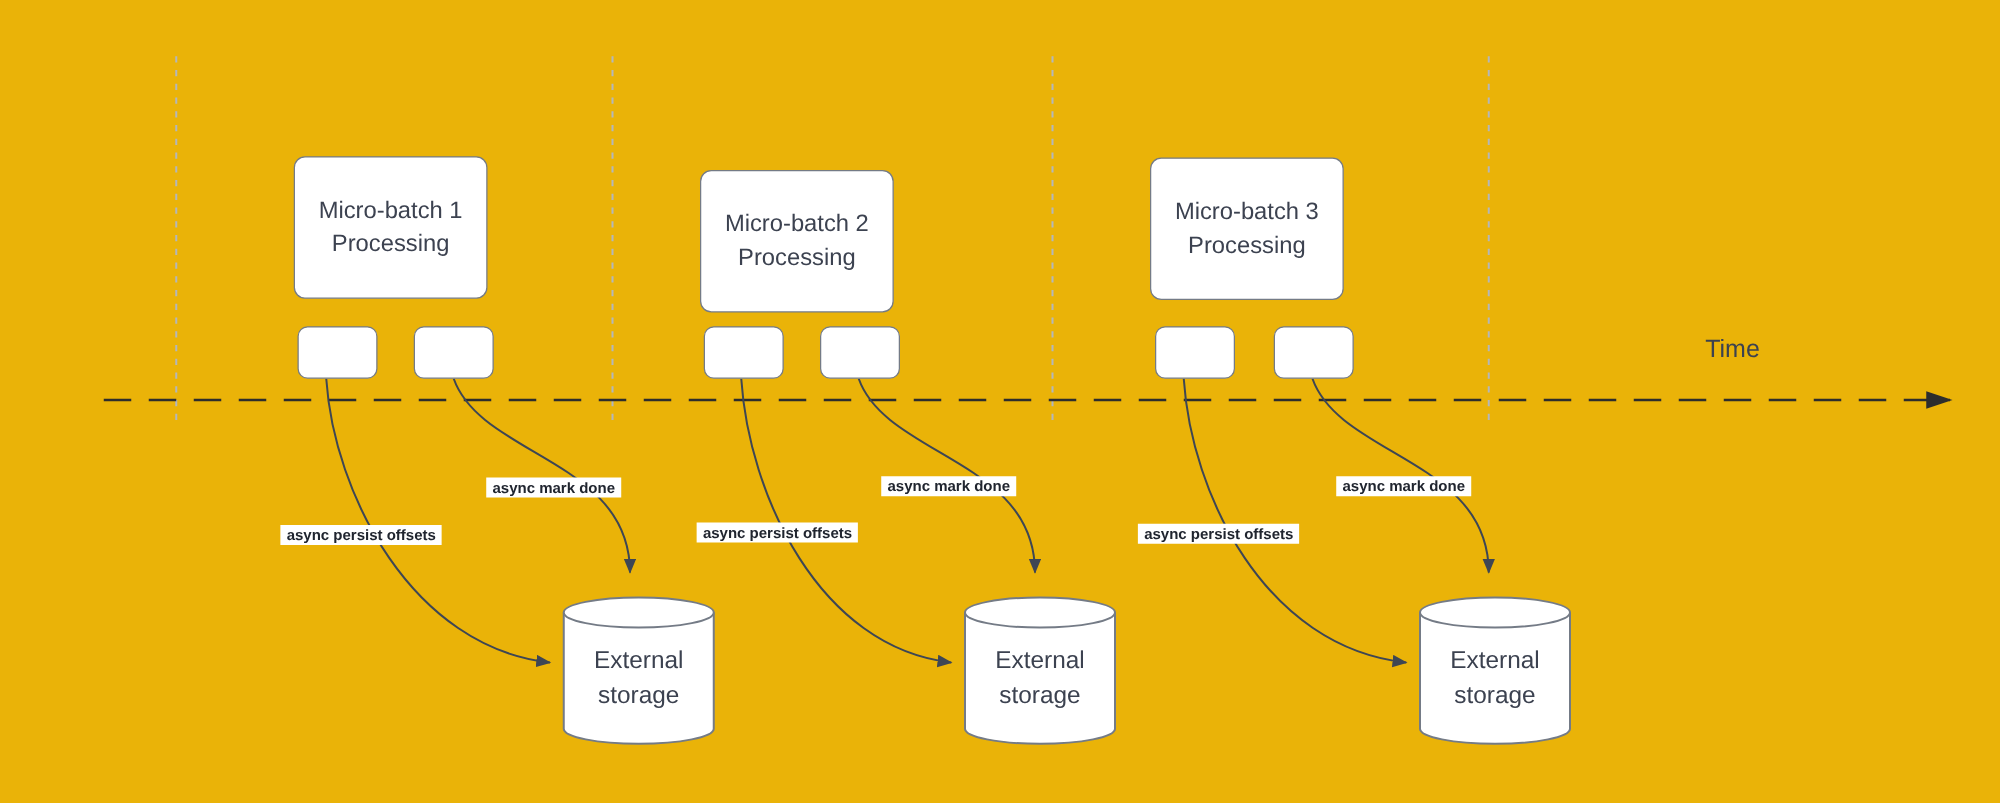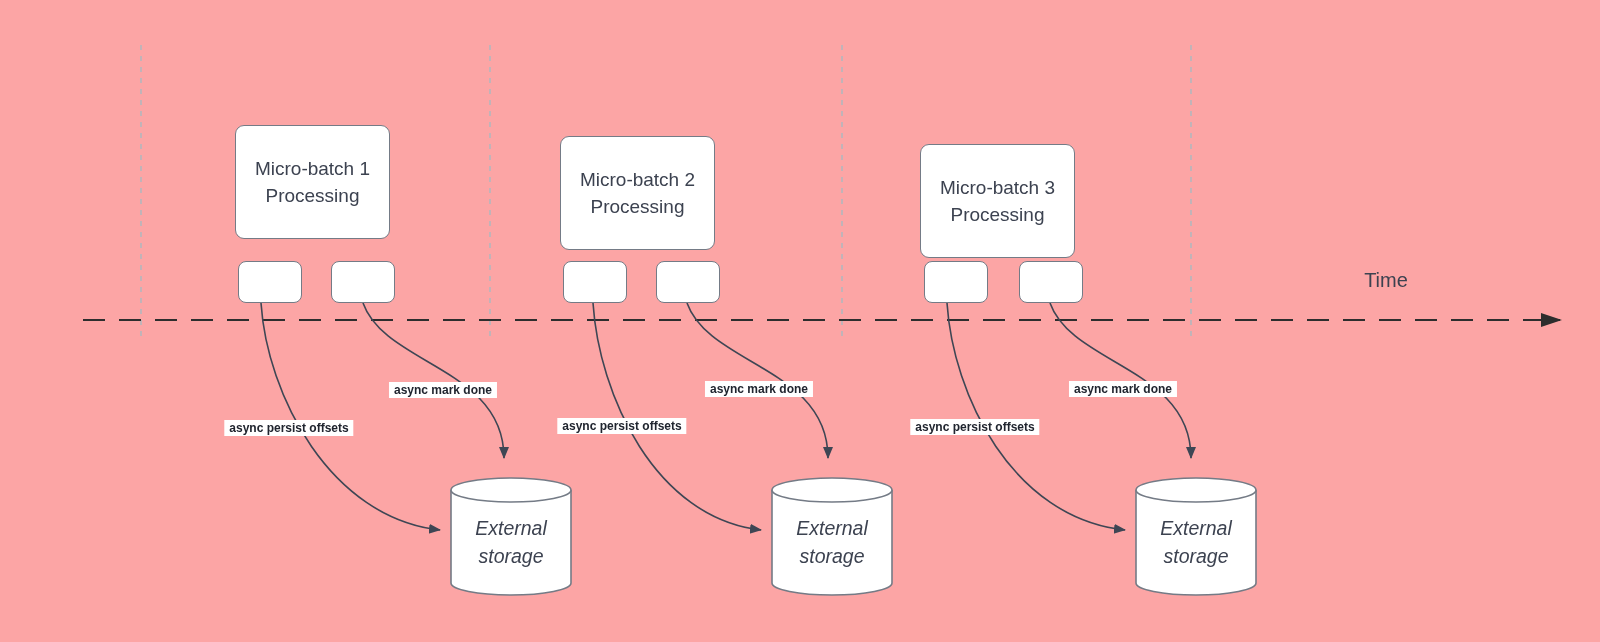--- a/index.html
+++ b/index.html
@@ -2,21 +2,21 @@
 <html><head>
 <meta charset="utf-8">
 <style>
   * { margin: 0; padding: 0; box-sizing: border-box; }
   html, body { background: #ffffff; }
   body { font-family: "Liberation Sans", sans-serif; }
   .canvas {
     position: relative;
     width: 1600px;
     height: 642px;
-    background: #fca5a5;
+    background: #eab308;
     overflow: hidden;
   }
   .canvas svg.underlay {
     position: absolute;
     left: 0; top: 0;
     width: 1600px; height: 642px;
   }
   .big-box {
     position: absolute;
     width: 155px; height: 114px;
@@ -48,21 +48,20 @@
     color: #20252f;
     white-space: nowrap;
   }
   .cyl-text {
     position: absolute;
     width: 120px;
     text-align: center;
     color: #3c4250;
     font-size: 19.5px;
     line-height: 27.5px;
-    font-style: italic;
   }
   .time-label {
     position: absolute;
     transform: translate(-50%, -50%);
     color: #3c4250;
     font-size: 20px;
     white-space: nowrap;
   }
 </style>
 </head>
@@ -133,21 +132,21 @@
   </div>
   <div class="small-box" style="left:563px; top:261px;"></div>
   <div class="small-box" style="left:656px; top:261px;"></div>
   <div class="arrow-label" style="left:622px; top:426px;">async persist offsets</div>
   <div class="arrow-label" style="left:759px; top:389px;">async mark done</div>
   <div class="cyl-text" style="left:772px; top:515px;">
     <span>External</span><br>
     <span>storage</span>
   </div>
 
-  <div class="big-box" style="left:920px; top:144px;">
+  <div class="big-box" style="left:920px; top:126px;">
     <div>
       <span>Micro-batch 3</span><br>
       <span>Processing</span>
     </div>
   </div>
   <div class="small-box" style="left:924px; top:261px;"></div>
   <div class="small-box" style="left:1019px; top:261px;"></div>
   <div class="arrow-label" style="left:975px; top:427px;">async persist offsets</div>
   <div class="arrow-label" style="left:1123px; top:389px;">async mark done</div>
   <div class="cyl-text" style="left:1136px; top:515px;">

